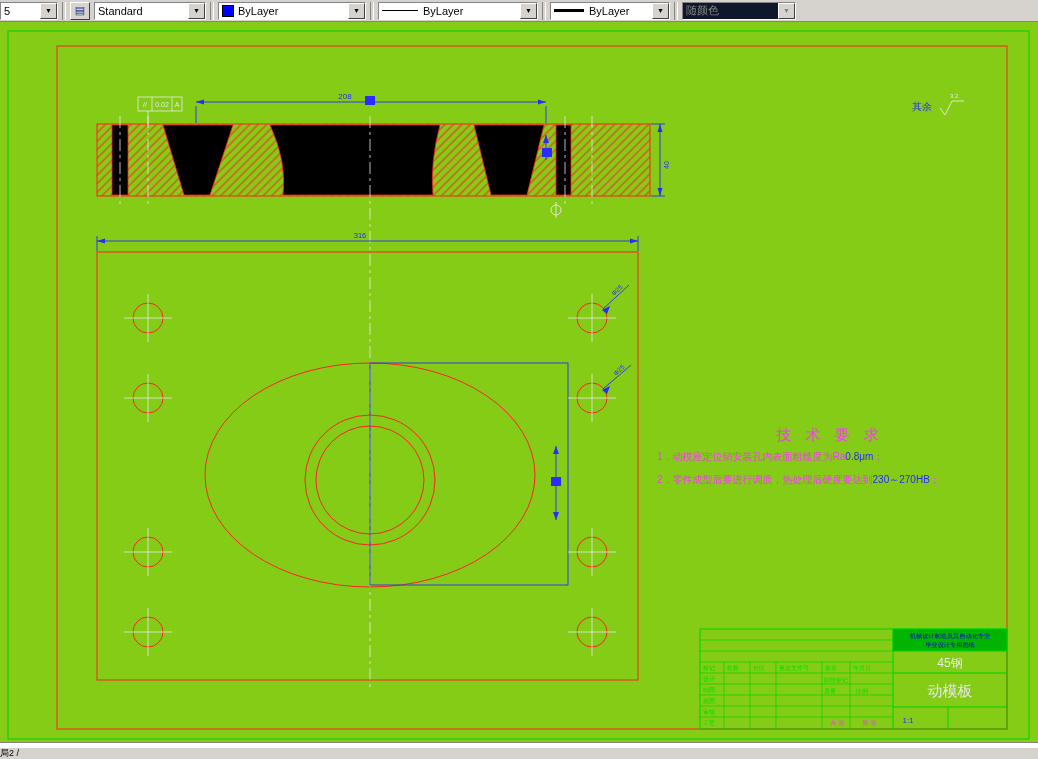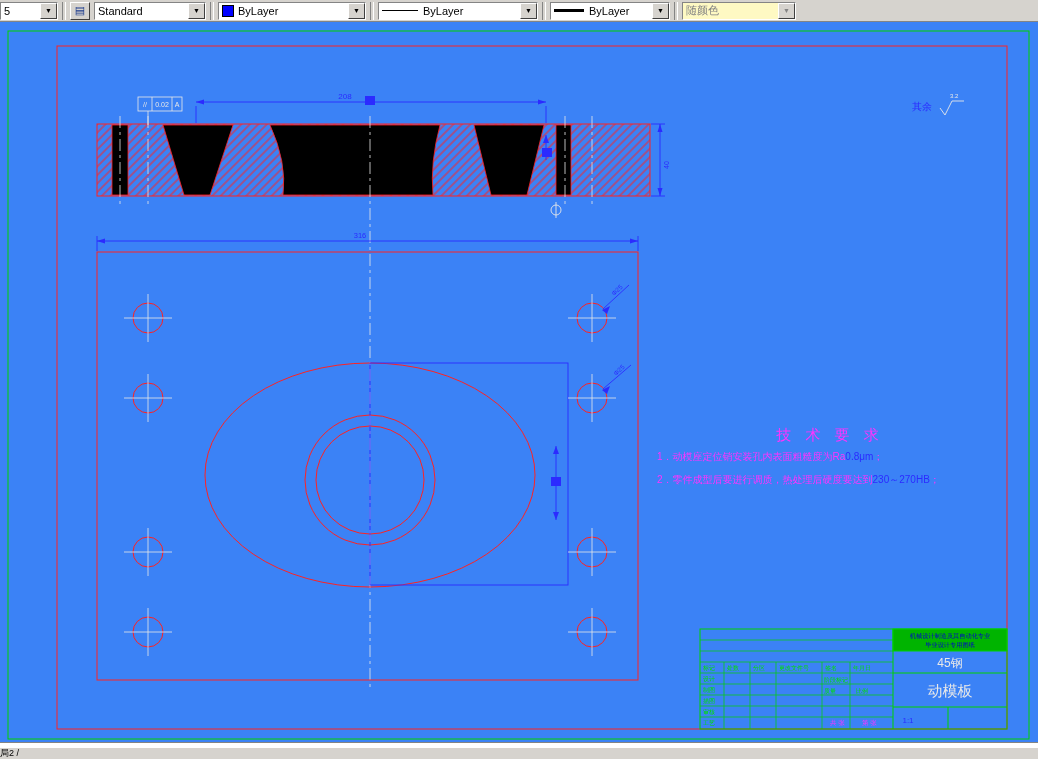--- a/index.html
+++ b/index.html
@@ -2,29 +2,29 @@
 <html><head>
 <meta charset="utf-8">
 <style>
   html,body{margin:0;padding:0;}
   body{width:1038px;height:759px;background:#000;font-family:"Liberation Sans",sans-serif;overflow:hidden;}
   
   .toolbar{height:22px;background:#d6d3ce;display:flex;align-items:center;box-sizing:border-box;border-bottom:1px solid #848484;}
   .combo{display:flex;align-items:center;height:18px;background:#fff;border:1px solid;border-color:#848484 #fff #fff #848484;box-sizing:border-box;font-size:11px;color:#000;padding-left:3px;}
   .combo .combo-text{flex:1;white-space:nowrap;overflow:hidden;}
   .combo-btn{width:15px;height:14px;background:#d6d3ce;border:1px solid;border-color:#fff #404040 #404040 #fff;display:flex;align-items:center;justify-content:center;font-size:7px;color:#000;margin-left:2px;flex:none;}
-  .combo.disabled{background:#fef9c3;color:#848484;}
+  .combo.disabled{background:#0f172a;color:#848484;}
   .sep{width:2px;height:18px;border-left:1px solid #848484;border-right:1px solid #fff;margin:0 4px;}
   .tool-btn{width:20px;height:18px;background:#d6d3ce;border:1px solid;border-color:#fff #404040 #404040 #fff;display:flex;align-items:center;justify-content:center;padding:0;font-size:11px;color:#1a3a8c;}
   .swatch{width:10px;height:10px;background:#0000ff;border:1px solid #000;margin-right:4px;flex:none;}
   .lt-line{width:36px;border-top:1px solid #000;margin-right:5px;flex:none;}
   .lw-line{width:30px;border-top:3px solid #000;margin-right:5px;flex:none;}
   .w58{width:58px;}.w112{width:112px;}.w148{width:148px;}.w160{width:160px;}.w120{width:120px;}.w114{width:114px;}
   
-  .canvas{width:1038px;height:720px;background:#3b82f6;position:relative;}
+  .canvas{width:1038px;height:720px;background:#84cc16;position:relative;}
   svg{display:block;}
   svg text{font-family:"Liberation Sans",sans-serif;}
   
   .cmdline{height:6px;background:#fff;border-top:1px solid #848484;box-sizing:border-box;}
   .statusbar{height:11px;background:#d6d3ce;font-size:9px;line-height:11px;color:#000;}
 </style>
 </head>
 <body>
 
 <div class="toolbar">

